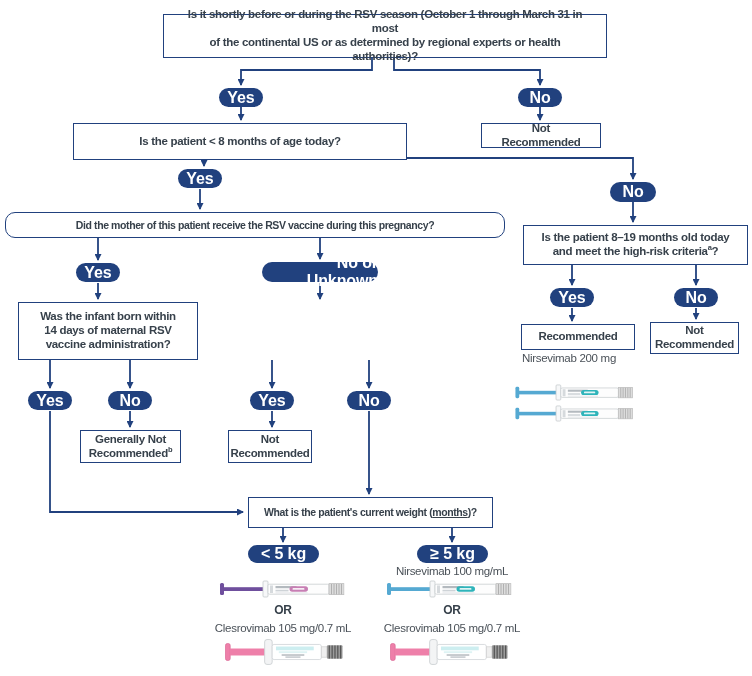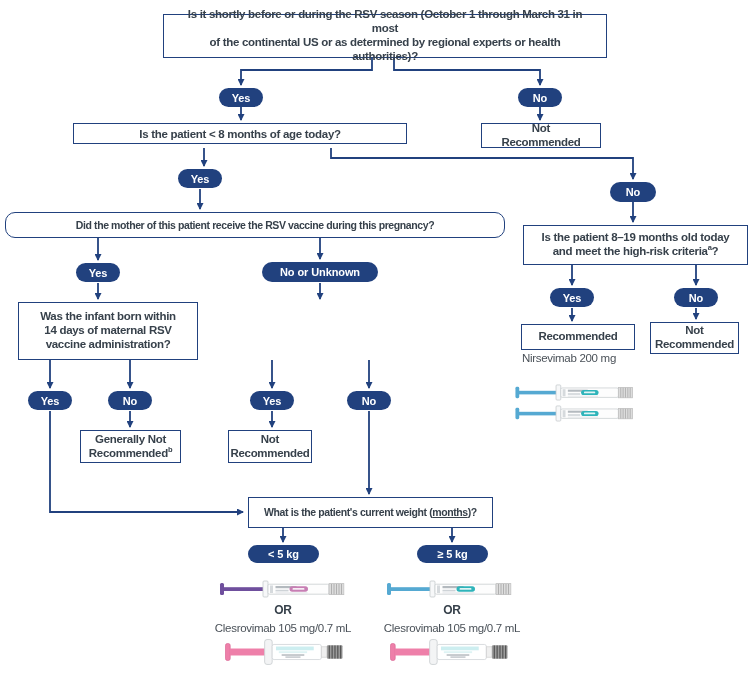--- a/index.html
+++ b/index.html
@@ -11,22 +11,22 @@
   .flow-line{fill:none;stroke:var(--navy);stroke-width:1.8px;}
   .box{
     position:absolute;background:#fff;border:1.6px solid var(--navy);
     color:var(--text-dark);font-weight:bold;font-size:11.5px;line-height:1.2;
     letter-spacing:-0.3px;display:flex;flex-direction:column;align-items:center;
     justify-content:center;text-align:center;box-sizing:border-box;padding:1px 13px;
   }
   .box.nowrap{white-space:nowrap;font-size:10.5px;letter-spacing:-0.4px;}
   .pill{
     position:absolute;background:var(--navy);color:#ffffff;font-weight:bold;
-    font-size:11px;letter-spacing:-0.1px;border-radius:10px;display:flex;
-    align-items:center;justify-content:center;box-sizing:border-box;text-align:center;
+    font-size:16px;letter-spacing:-0.1px;border-radius:10px;display:flex;
+    align-items:center;justify-content:center;box-sizing:border-box;text-align:right;
   }
   .plabel{
     position:absolute;color:#4a5158;font-size:11.5px;letter-spacing:-0.3px;
     text-align:center;line-height:1.2;
   }
   .plabel.or{font-weight:bold;color:var(--text-dark);font-size:12px;}
   .syr{position:absolute;}
   sup{font-size:7.5px;line-height:0;vertical-align:super;}
   u{text-decoration:underline;text-underline-offset:1px;}
 </style>
@@ -97,21 +97,21 @@
         <path d="M110.5,7 V21 M113.5,7 V21 M116.5,7 V21 M119.5,7 V21 M122.5,7 V21" stroke="#555555" stroke-width="1.3"></path>
       </symbol>
     </defs>
   </svg>
 
   <div class="box" style="left:163px;top:14px;width:444px;height:44px;">
     <div>Is it shortly before or during the RSV season (October 1 through March 31 in most</div>
     <div>of the continental US or as determined by regional experts or health authorities)?</div>
   </div>
 
-  <div class="box" style="left:73px;top:123px;width:334px;height:21px;justify-content:flex-end;">
+  <div class="box" style="left:73px;top:123px;width:334px;height:37px;">
     <div>Is the patient &lt; 8 months of age today?</div>
   </div>
 
   <div class="box" style="left:481px;top:123px;width:120px;height:25px;">
     <div>Not Recommended</div>
   </div>
 
   <div class="box nowrap" style="left:5px;top:212px;width:500px;height:26px;border-radius:10px;">
     <div>Did the mother of this patient receive the RSV vaccine during this pregnancy?</div>
   </div>
@@ -177,20 +177,21 @@
 
   <svg class="syr" style="left:218px;top:580px;width:128px;height:18px;--rod:var(--nirsevimab-purple);--chip:var(--label-purple-chip);" viewBox="0 0 125 18">
       <use href="#sym-nirse"></use>
     </svg>
   <div class="plabel or" style="left:183px;top:603px;width:200px;">OR</div>
   <div class="plabel" style="left:183px;top:622px;width:200px;">Clesrovimab 105 mg/0.7 mL</div>
   <svg class="syr" style="left:225px;top:638px;width:118px;height:28px;" viewBox="0 0 125 28">
       <use href="#sym-clesro"></use>
     </svg>
 
+  <div class="plabel" style="left:352px;top:565px;width:200px;">Nirsevimab 100 mg/mL</div>
   <svg class="syr" style="left:385px;top:580px;width:128px;height:18px;--rod:var(--nirsevimab-blue);--chip:var(--label-teal);" viewBox="0 0 125 18">
       <use href="#sym-nirse"></use>
     </svg>
   <div class="plabel or" style="left:352px;top:603px;width:200px;">OR</div>
   <div class="plabel" style="left:352px;top:622px;width:200px;">Clesrovimab 105 mg/0.7 mL</div>
   <svg class="syr" style="left:390px;top:638px;width:118px;height:28px;" viewBox="0 0 125 28">
       <use href="#sym-clesro"></use>
     </svg>
 
 </div>

